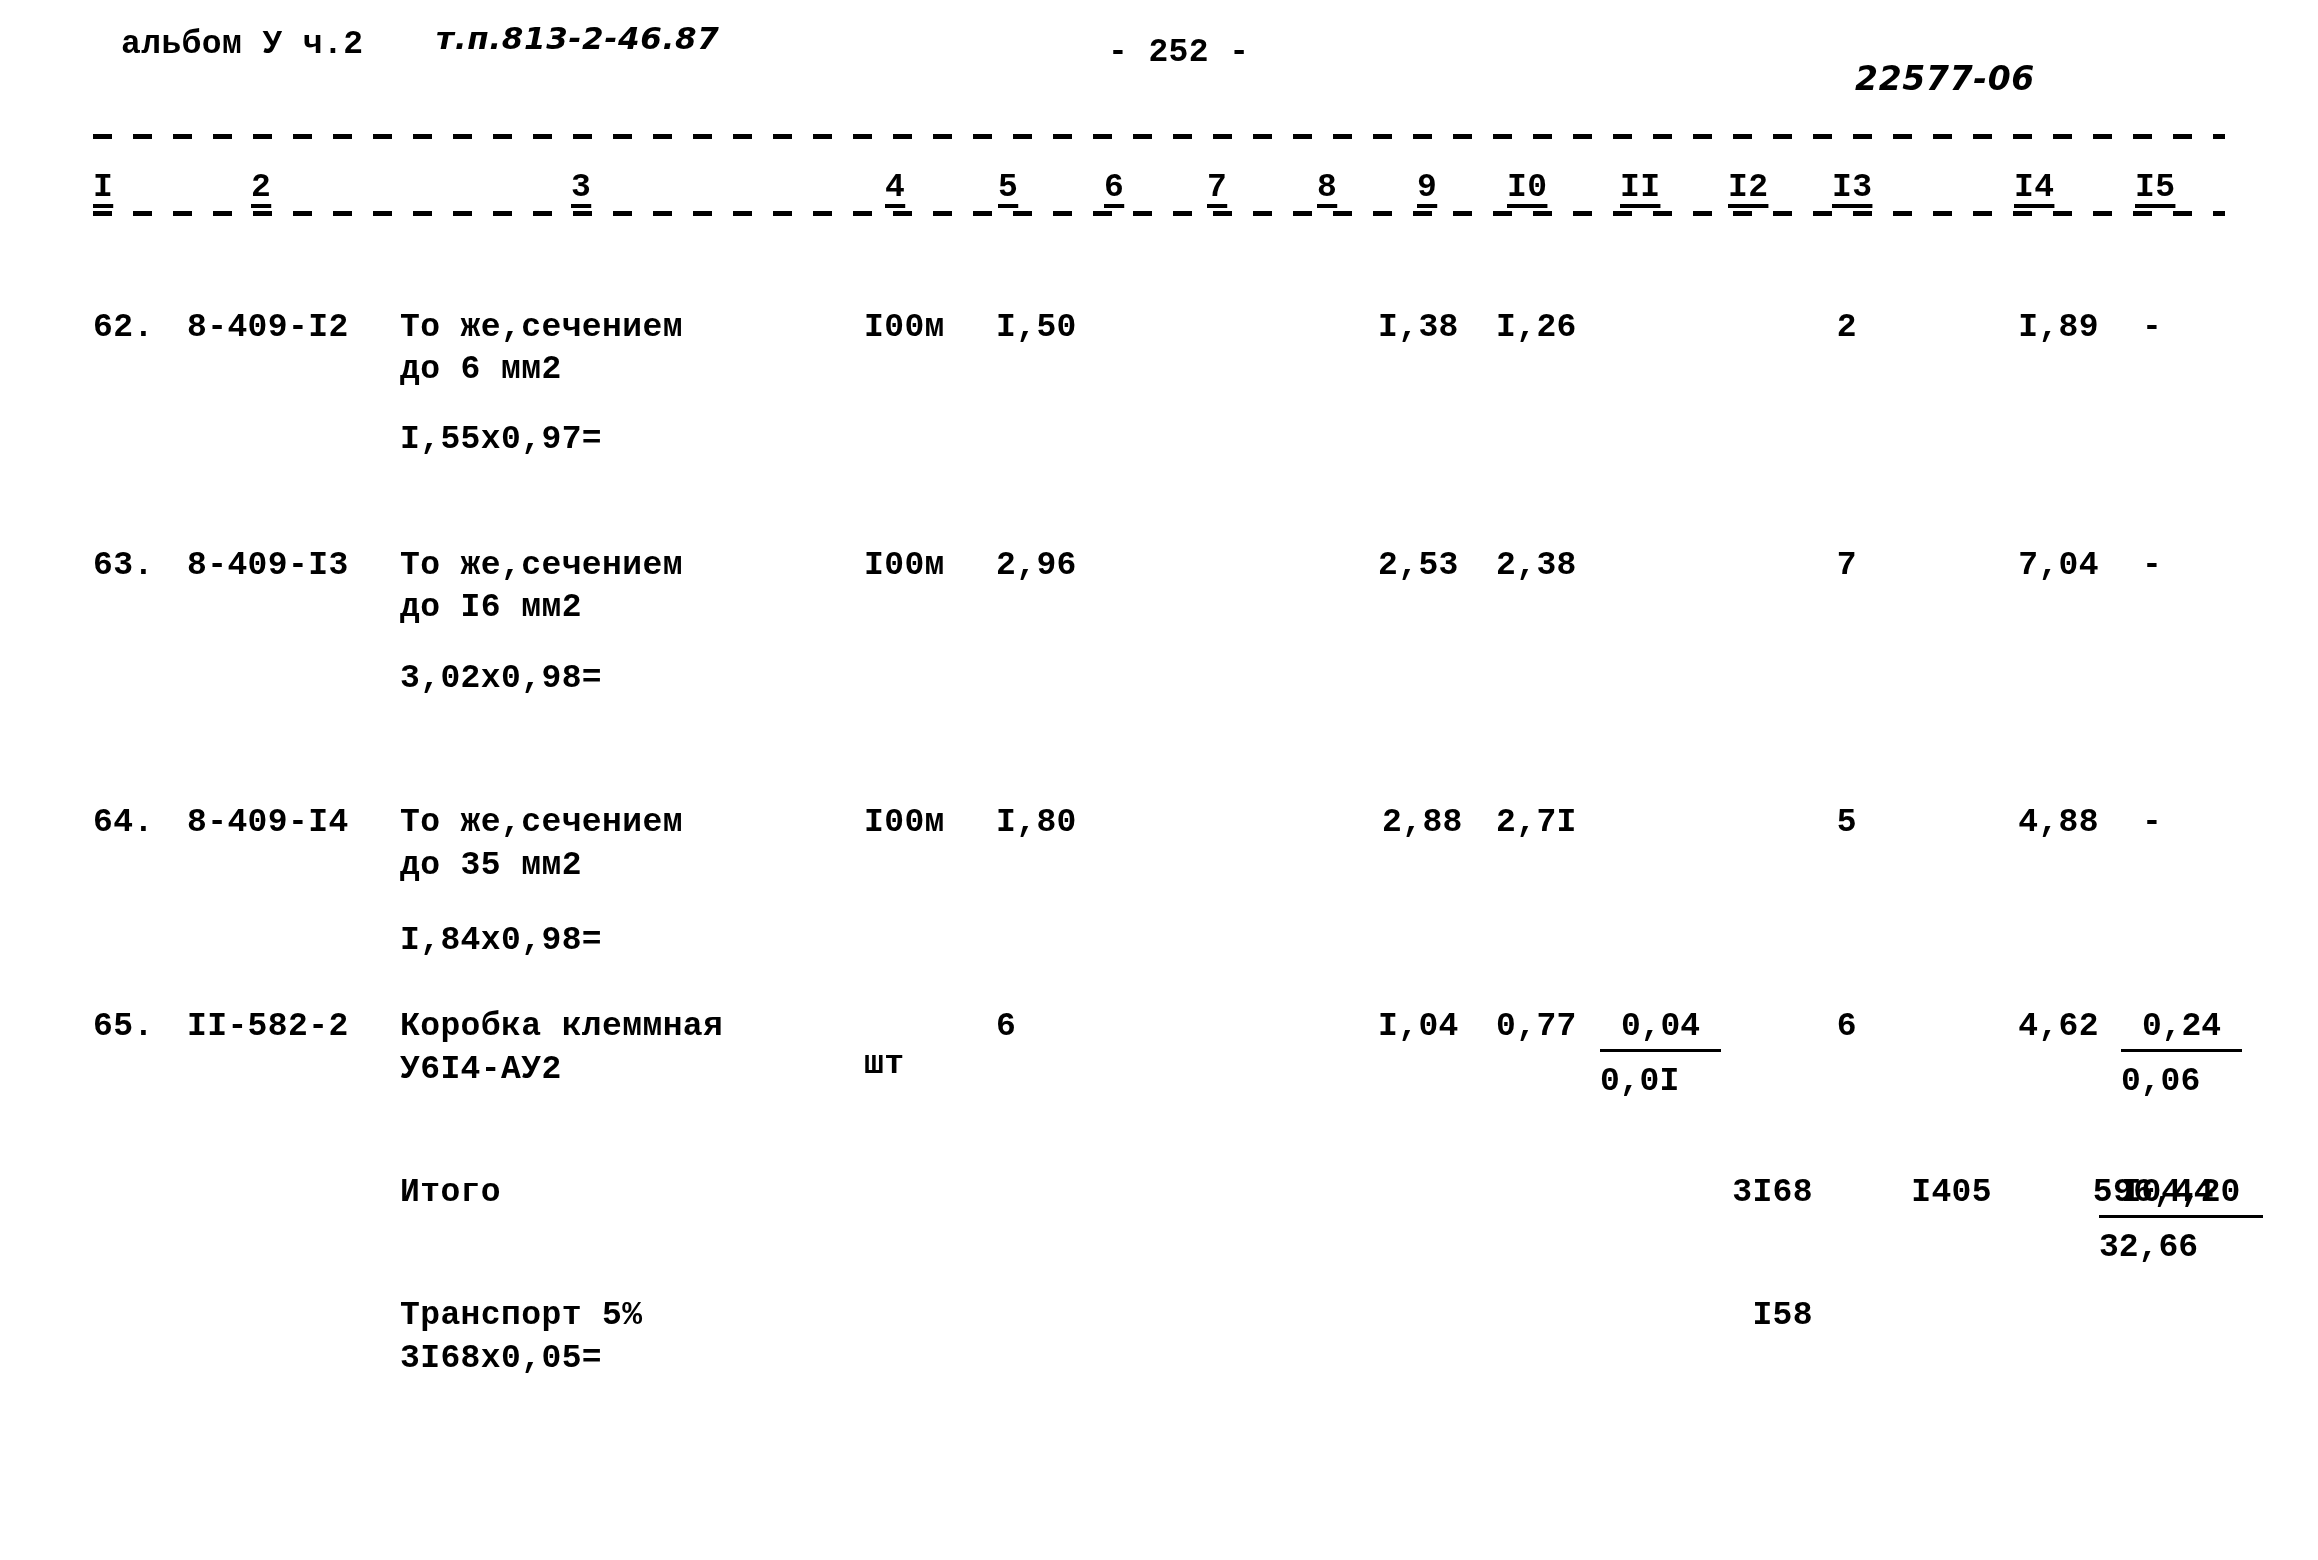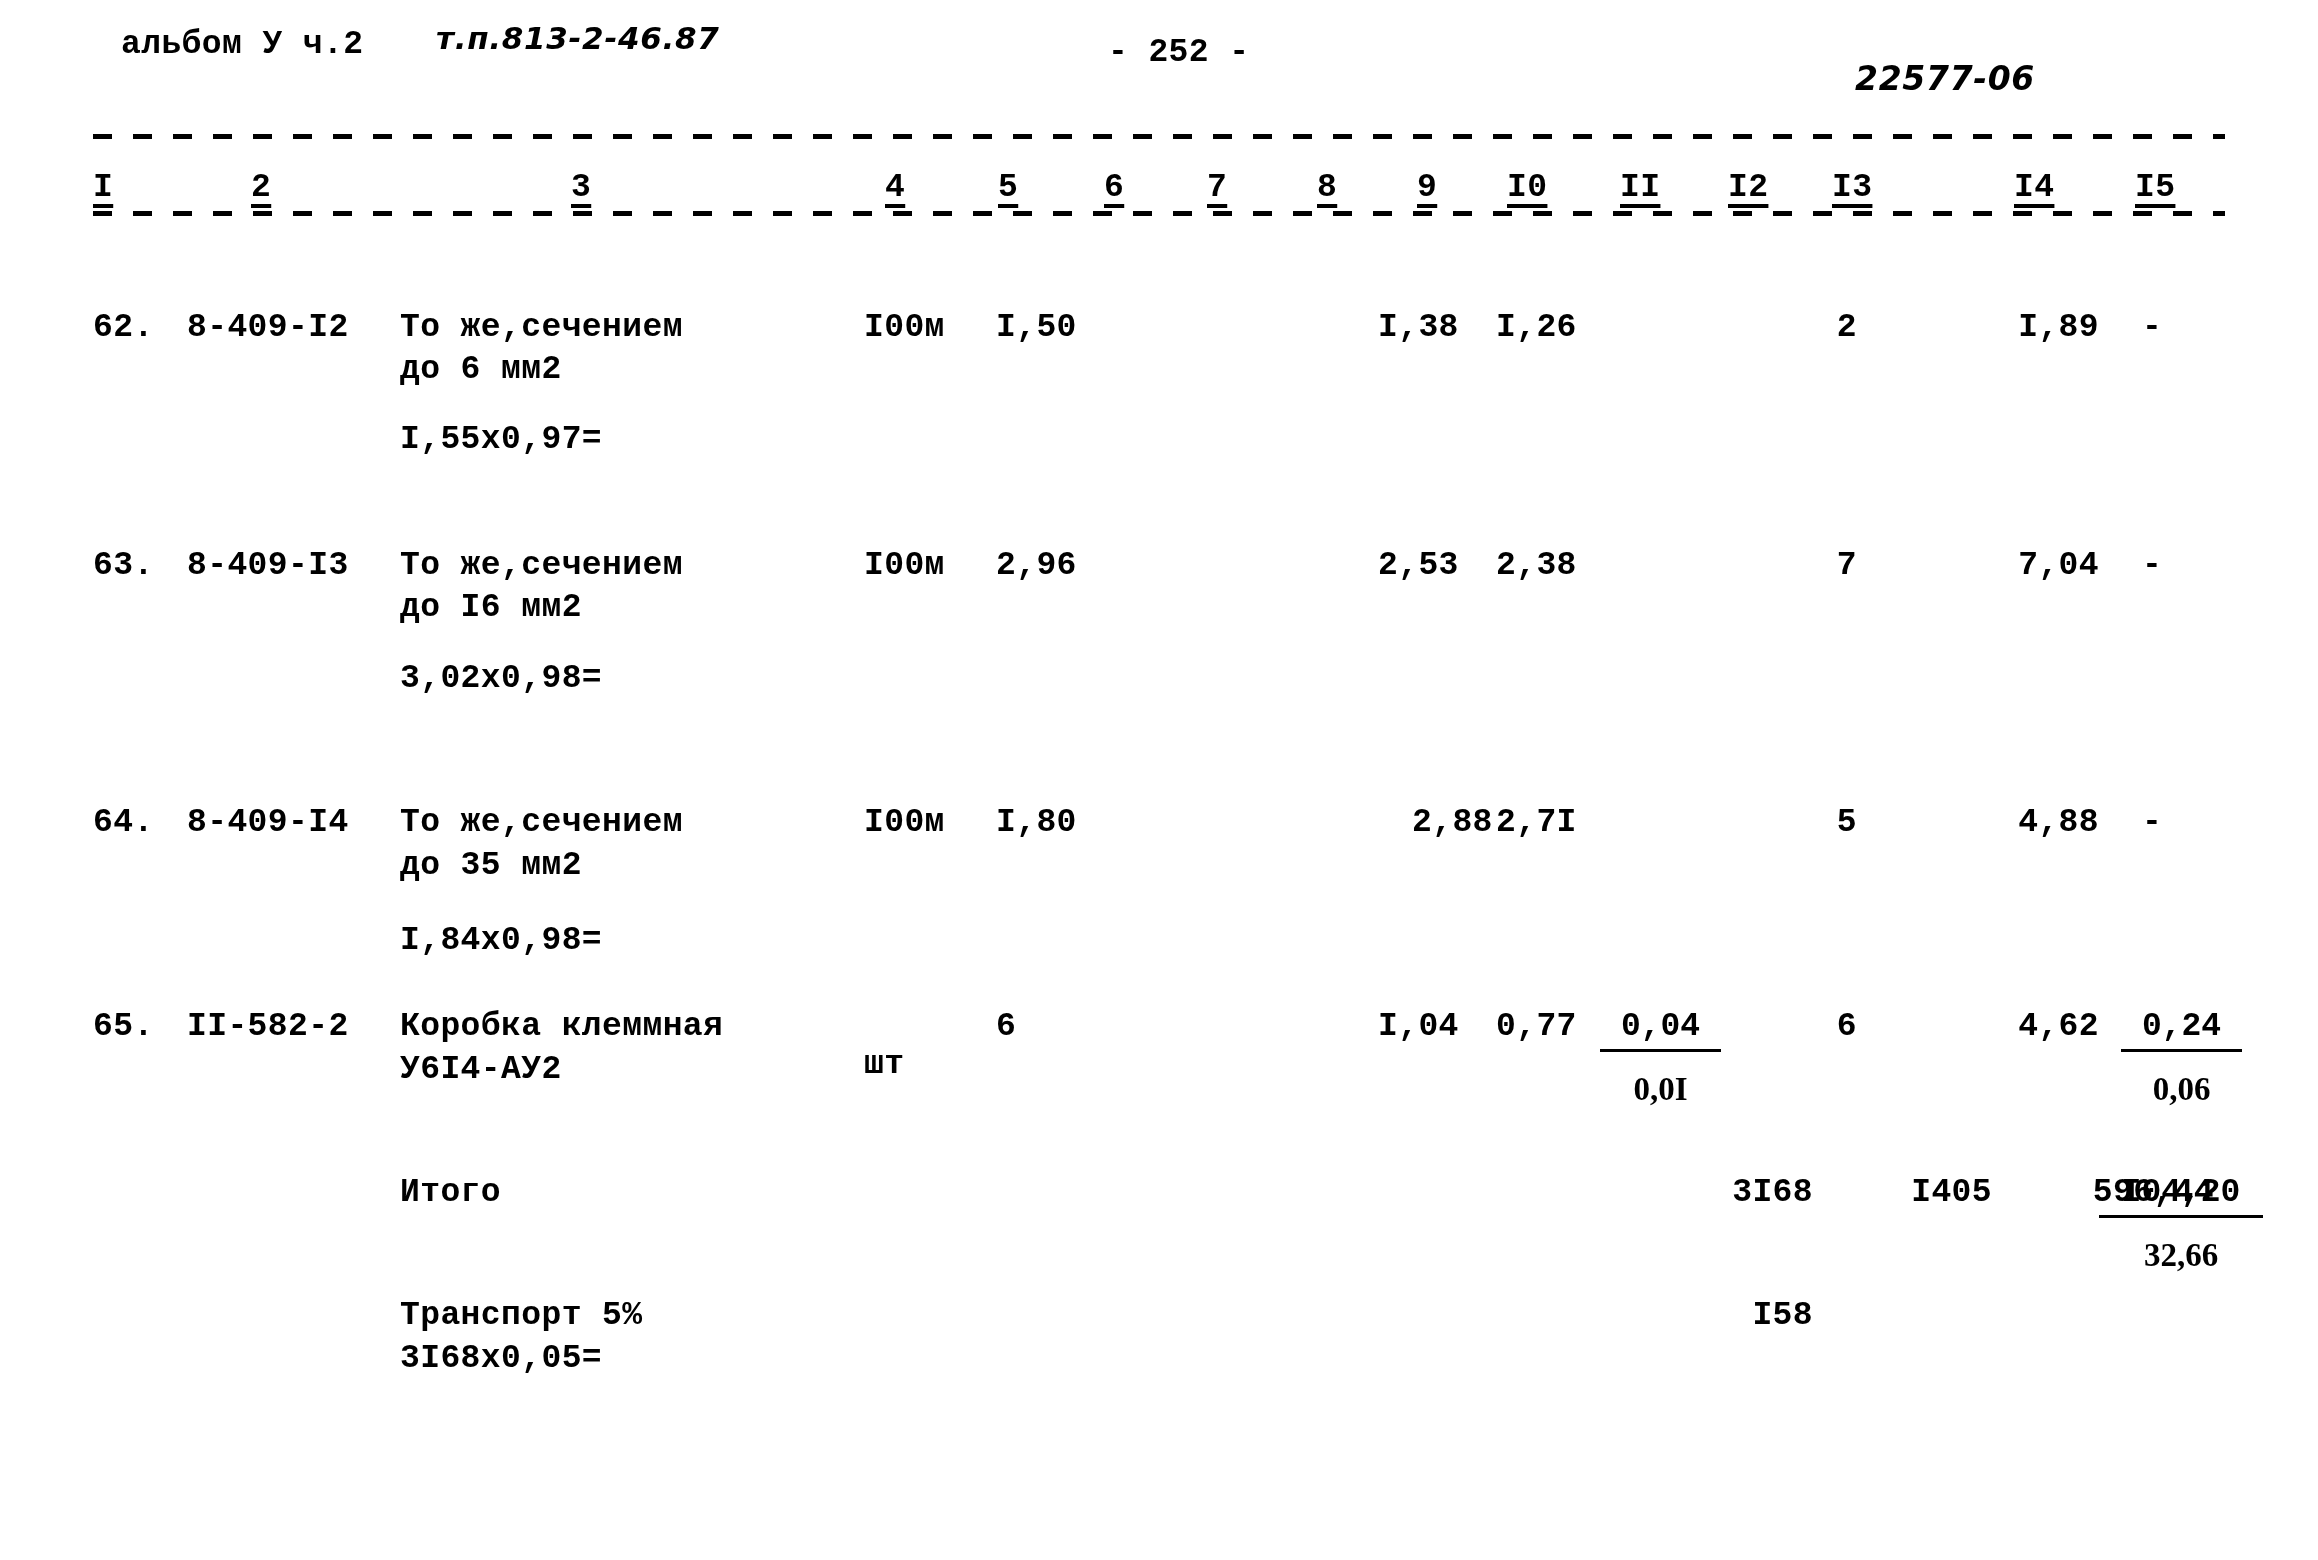--- a/index.html
+++ b/index.html
@@ -83,23 +83,22 @@
   
   .frac { position: absolute; font-size: 33px; font-weight: 700; line-height: 43px; }
   .frac .num {
     display: block;
     border-bottom: 3.6px solid #000;
     padding-bottom: 1.4px;
     text-align: center;
   }
   .frac .den {
     display: block;
-    text-align: center;
-    padding-top: 16px;
-    font-family: Liberation Serif, serif;
+    text-align: left;
+    padding-top: 8px;
   }
 </style>
 </head>
 <body>
 
 <div id="header-band">
   <div class="abs typed" id="album-label">альбом У ч.2</div>
   <div class="abs hand" id="album-code">т.п.813-2-46.87</div>
   <div class="abs typed" id="page-number">- 252 -</div>
   <div class="abs hand" id="doc-code">22577-06</div>
@@ -159,21 +158,21 @@
   </div>
 
   <div>
     <div class="cell" style="left:93px;  top:801px">64.</div>
     <div class="cell" style="left:187px;  top:801px">8-409-I4</div>
     <div class="cell" style="left:400px;  top:801px">То же,сечением</div>
     <div class="cell" style="left:400px;  top:844px">до 35 мм2</div>
     <div class="cell" style="left:400px;  top:919px">I,84x0,98=</div>
     <div class="cell" style="left:864px; top:801px">I00м</div>
     <div class="cell" style="left:996px; top:801px">I,80</div>
-    <div class="cell" style="left:1412px; top:801px">2,88</div>
+    <div class="cell" style="left:1382px; top:801px">2,88</div>
     <div class="cell" style="left:1496px; top:801px">2,7I</div>
     <div class="cell r" style="left:1771px;top:801px;width:86px">5</div>
     <div class="cell r" style="left:1928px;top:801px;width:171px">4,88</div>
     <div class="cell" style="left:2142px; top:801px">-</div>
   </div>
 
   <div>
     <div class="cell" style="left:93px;  top:1005px">65.</div>
     <div class="cell" style="left:187px;  top:1005px">II-582-2</div>
     <div class="cell" style="left:400px;  top:1005px">Коробка клеммная</div>

